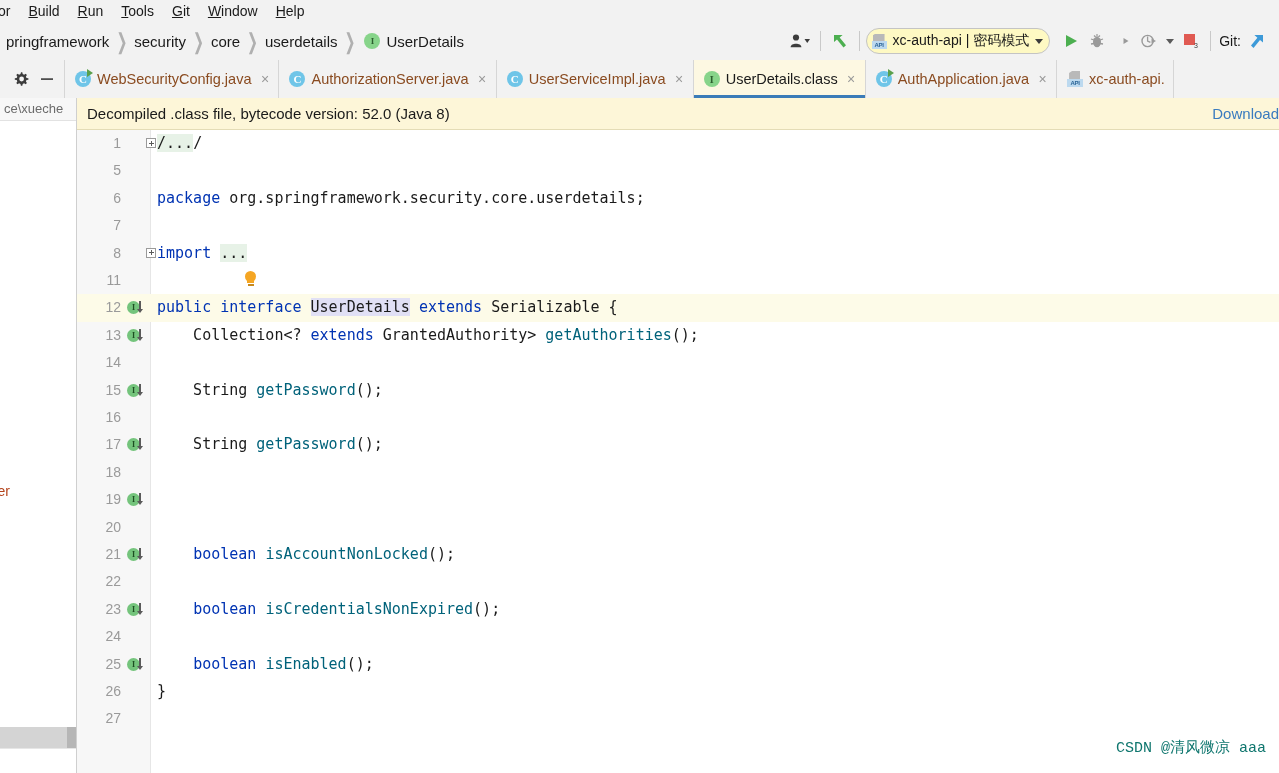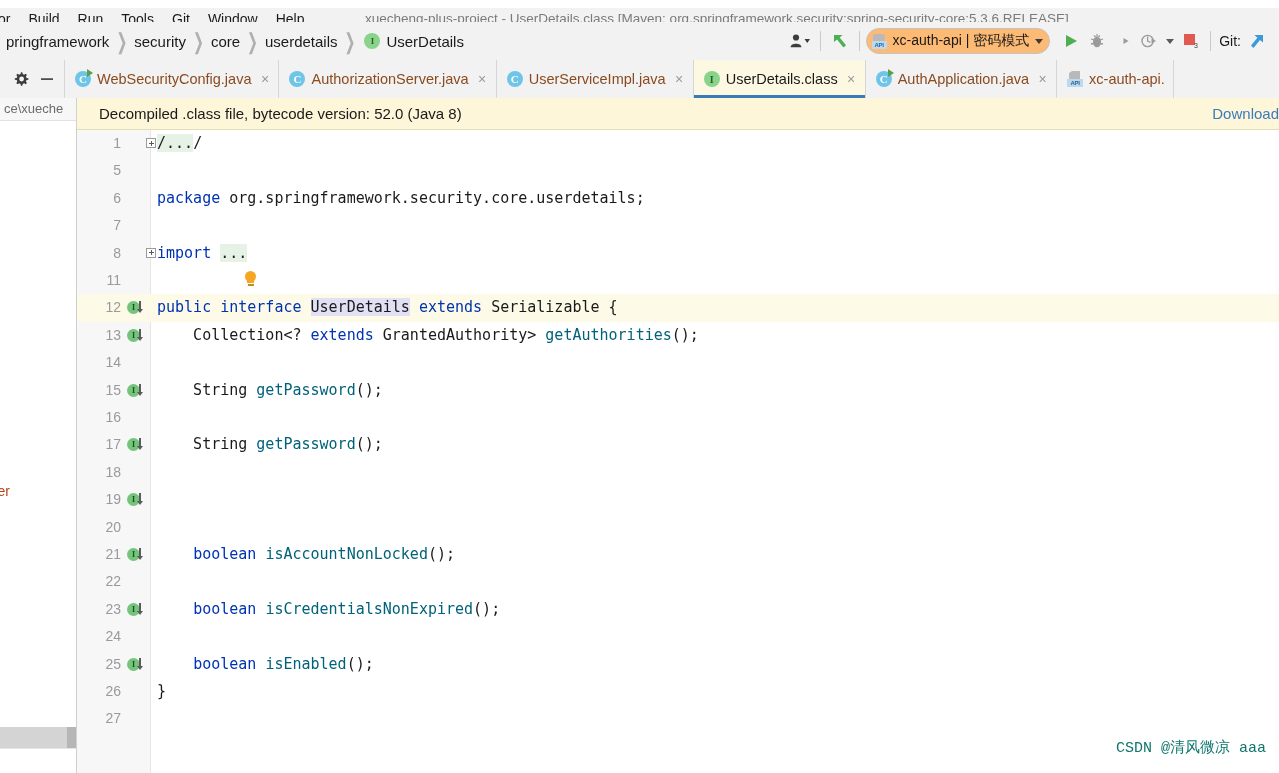--- a/index.html
+++ b/index.html
@@ -11,21 +11,21 @@
     -webkit-font-smoothing: antialiased;
   }
   .app {
     position: relative;
     width: 1279px; height: 773px;
     overflow: hidden;
   }
 
   
   .menubar {
-    position: absolute; left: 0; top: 8px;
+    position: absolute; left: 0; top: 0;
     width: 1279px; height: 22px;
     background: #f2f2f2;
     display: flex; align-items: center;
   }
   .menu-item {
     font-size: 14px; color: #1a1a1a;
     padding: 0 9px;
     line-height: 22px;
     white-space: nowrap;
     cursor: default;
@@ -79,21 +79,21 @@
     height: 30px; min-width: 26px; cursor: default;
   }
   .tb-sep {
     width: 1px; height: 20px; background: #c9c9c9; margin: 0 6px;
   }
   .runconfig {
     display: flex; align-items: center;
     height: 24px;
     border: 1px solid #c4c4c4;
     border-radius: 13px;
-    background: #fdba74;
+    background: #fef9c3;
     padding: 0 6px 0 5px;
     gap: 6px;
     cursor: default;
     justify-content: center;
   }
   .runconfig .label {
     font-size: 14px; color: #1a1a1a; white-space: nowrap;
   }
   .api-icon {
     width: 15px; height: 15px; position: relative; flex: 0 0 auto;
@@ -230,21 +230,21 @@
   .notif {
     position: absolute; left: 77px; top: 98px;
     width: 1202px; height: 32px;
     background: #fdf6d8;
     border-bottom: 1px solid #e4dcb6;
     display: flex; align-items: center;
     box-sizing: border-box;
   }
   .notif .msg {
     font-size: 15px; color: #1a1a1a;
-    padding-left: 22px; white-space: nowrap;
+    padding-left: 10px; white-space: nowrap;
   }
   .notif .dl {
     position: absolute; right: 0px; top: 0;
     height: 32px; line-height: 32px;
     font-size: 15px; color: #3a7bbf;
     white-space: nowrap; cursor: pointer;
   }
 
   
   .editor {
@@ -356,21 +356,20 @@
   <div class="menubar">
     <div id="menu-items" style="display:flex;align-items:center;">
         <div class="menu-item clipped">or</div>
         <div class="menu-item"><span class="mn">B</span>uild</div>
         <div class="menu-item"><span class="mn">R</span>un</div>
         <div class="menu-item"><span class="mn">T</span>ools</div>
         <div class="menu-item"><span class="mn">G</span>it</div>
         <div class="menu-item"><span class="mn">W</span>indow</div>
         <div class="menu-item"><span class="mn">H</span>elp</div>
       </div>
-    <div class="window-title">xuecheng-plus-project - UserDetails.class [Maven: org.springframework.security:spring-security-core:5.3.6.RELEASE]</div>
   </div>
 
   <div class="navbar">
     <div class="crumbs" id="crumbs">
         <span class="crumb">pringframework</span>
         <span class="crumb-sep">❯</span>
         <span class="crumb">security</span>
         <span class="crumb-sep">❯</span>
         <span class="crumb">core</span>
         <span class="crumb-sep">❯</span>

